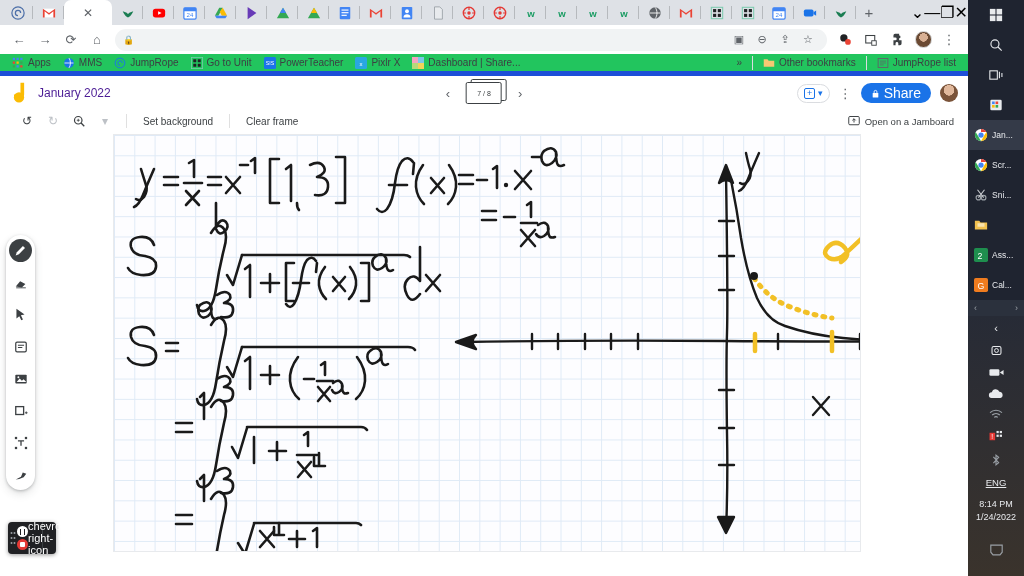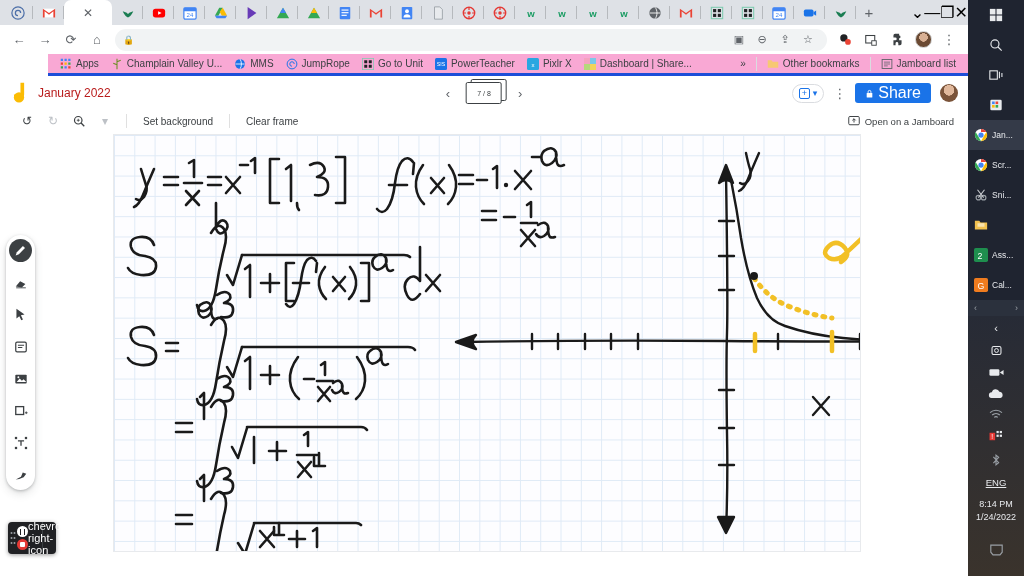--- a/index.html
+++ b/index.html
@@ -80,42 +80,42 @@
   .omnibar-right { display: flex; align-items: center; flex: 0 0 auto; }
   .avatar-circle {
     width: 17px; height: 17px; border-radius: 50%;
     background: radial-gradient(circle at 50% 36%, #d8b094 0 34%, #6b4a33 36% 100%);
     border: 1px solid #ccc;
   }
   .kebab { font-size: 13px; color: #5f6368; letter-spacing: 0; }
 
   
   .bookmarks {
-    height: 22px; background: #f9a8d4;
+    height: 22px; background: #22c55e;
     display: flex; align-items: center; gap: 0;
-    padding: 0 6px; border-bottom: 3px solid #1d4ed8;
-    font-size: 10px; color: #3c4043; margin-left: 48px;
+    padding: 0 6px; border-bottom: 5px solid #1d4ed8;
+    font-size: 10px; color: #3c4043;
   }
   .bm {
     display: flex; align-items: center; gap: 4px;
     padding: 0 6px; height: 20px; white-space: nowrap;
   }
   .bm-ico { width: 12px; height: 12px; flex: 0 0 auto; display:block; }
   .bm-sep {
     width: 1px; height: 14px; background: #dadce0; margin: 0 4px;
   }
   .bm-right { margin-left: auto; display: flex; align-items: center; }
 
   
   .jam-header {
     height: 34px; background: #ffffff;
     display: flex; align-items: center; padding: 0 10px;
   }
   .jam-logo { width: 18px; height: 22px; margin-right: 10px; }
-  .jam-title { font-size: 12px; color: #b91c1c; }
+  .jam-title { font-size: 12px; color: #4c1d95; }
   .jam-center {
     margin-left: auto; margin-right: auto;
     display: flex; align-items: center; gap: 16px;
     position: absolute; left: 50%; transform: translateX(-50%);
   }
   .chev { color: #5f6368; font-size: 13px; }
   .framebox {
     width: 36px; height: 22px; border: 1.5px solid #3c4043;
     border-radius: 2px; display: flex; align-items: center;
     justify-content: center; font-size: 7px; color: #3c4043;
@@ -134,22 +134,22 @@
     border-radius: 10px; display: flex; align-items: center;
     justify-content: center; gap: 3px; padding: 0 6px;
     font-size: 9px; color: #1a73e8;
   }
   .blue-sq {
     width: 11px; height: 11px; border: 1.5px solid #1a73e8;
     border-radius: 2px; display: flex; align-items: center;
     justify-content: center; font-size: 9px; line-height: 1;
   }
   .share-btn {
-    background: #1a73e8; color: #fff; border-radius: 3px;
-    height: 20px; padding: 0 10px; font-size: 16px;
+    background: #1a73e8; color: #fff; border-radius: 10px;
+    height: 20px; padding: 0 10px; font-size: 14px;
     display: flex; align-items: center; gap: 4px; justify-content: space-between;
   }
   .jam-avatar {
     width: 18px; height: 18px; border-radius: 50%;
     background: radial-gradient(circle at 50% 35%, #e0b89c 0 35%, #7a5339 37% 100%);
   }
 
   .jam-toolbar {
     height: 22px; display: flex; align-items: center;
     padding: 0 14px; gap: 0; font-size: 10px; color: #3c4043;
@@ -488,26 +488,20 @@
               <rect x="11" y="6" width="3" height="3" fill="#34a853"></rect>
           <rect x="1" y="11" width="3" height="3" fill="#34a853"></rect>
               <rect x="6" y="11" width="3" height="3" fill="#4285f4"></rect>
               <rect x="11" y="11" width="3" height="3" fill="#ea4335"></rect>
             </g>
         </svg>
         <span>Apps</span>
       </div>
       <div class="bm">
         <svg class="bm-ico" viewBox="0 0 16 16">
-          <path d="M8 1v14M8 5l5-2M8 9l-5-2" stroke="#6b8e23" stroke-width="1.4" fill="none"></path>
-        </svg>
-        <span>Champlain Valley U...</span>
-      </div>
-      <div class="bm">
-        <svg class="bm-ico" viewBox="0 0 16 16">
           <circle cx="8" cy="8" r="6.5" fill="#1a73e8"></circle>
             <path d="M2 8h12M8 1.5c2.5 3 2.5 10 0 13" stroke="#fff" fill="none" stroke-width="1.1"></path>
         </svg>
         <span>MMS</span>
       </div>
       <div class="bm">
         <svg class="bm-ico" viewBox="0 0 16 16">
           <circle cx="8" cy="8" r="6.5" fill="none" stroke="#1a73e8" stroke-width="1.3"></circle>
           <path d="M11 8a3 3 0 1 0-3 3" fill="none" stroke="#1a73e8" stroke-width="1.3"></path>
         </svg>
@@ -554,21 +548,21 @@
             <path d="M1 3h5l1.5 2H15v8H1z" fill="#f7c873"></path>
           </svg>
           <span>Other bookmarks</span>
         </span>
         <span class="bm-sep"></span>
         <span class="bm">
           <svg class="bm-ico" viewBox="0 0 16 16">
             <rect x="1.5" y="2" width="13" height="12" fill="none" stroke="#5f6368" stroke-width="1.2"></rect>
             <path d="M4 5.5h8M4 8h8M4 10.5h5" stroke="#5f6368" stroke-width="1"></path>
           </svg>
-          <span>Jamboard list</span>
+          <span>JumpRope list</span>
         </span>
       </div>
     </div>
 
     <div class="jam-header">
       <svg class="jam-logo" viewBox="0 0 24 30">
         <path d="M14 1h5v16a7 7 0 0 1-14 0h5a2 2 0 0 0 4 0z" fill="#fbbc04"></path>
         <circle cx="12" cy="21" r="7" fill="#fbbc04"></circle>
       </svg>
       <span class="jam-title">January 2022</span>

